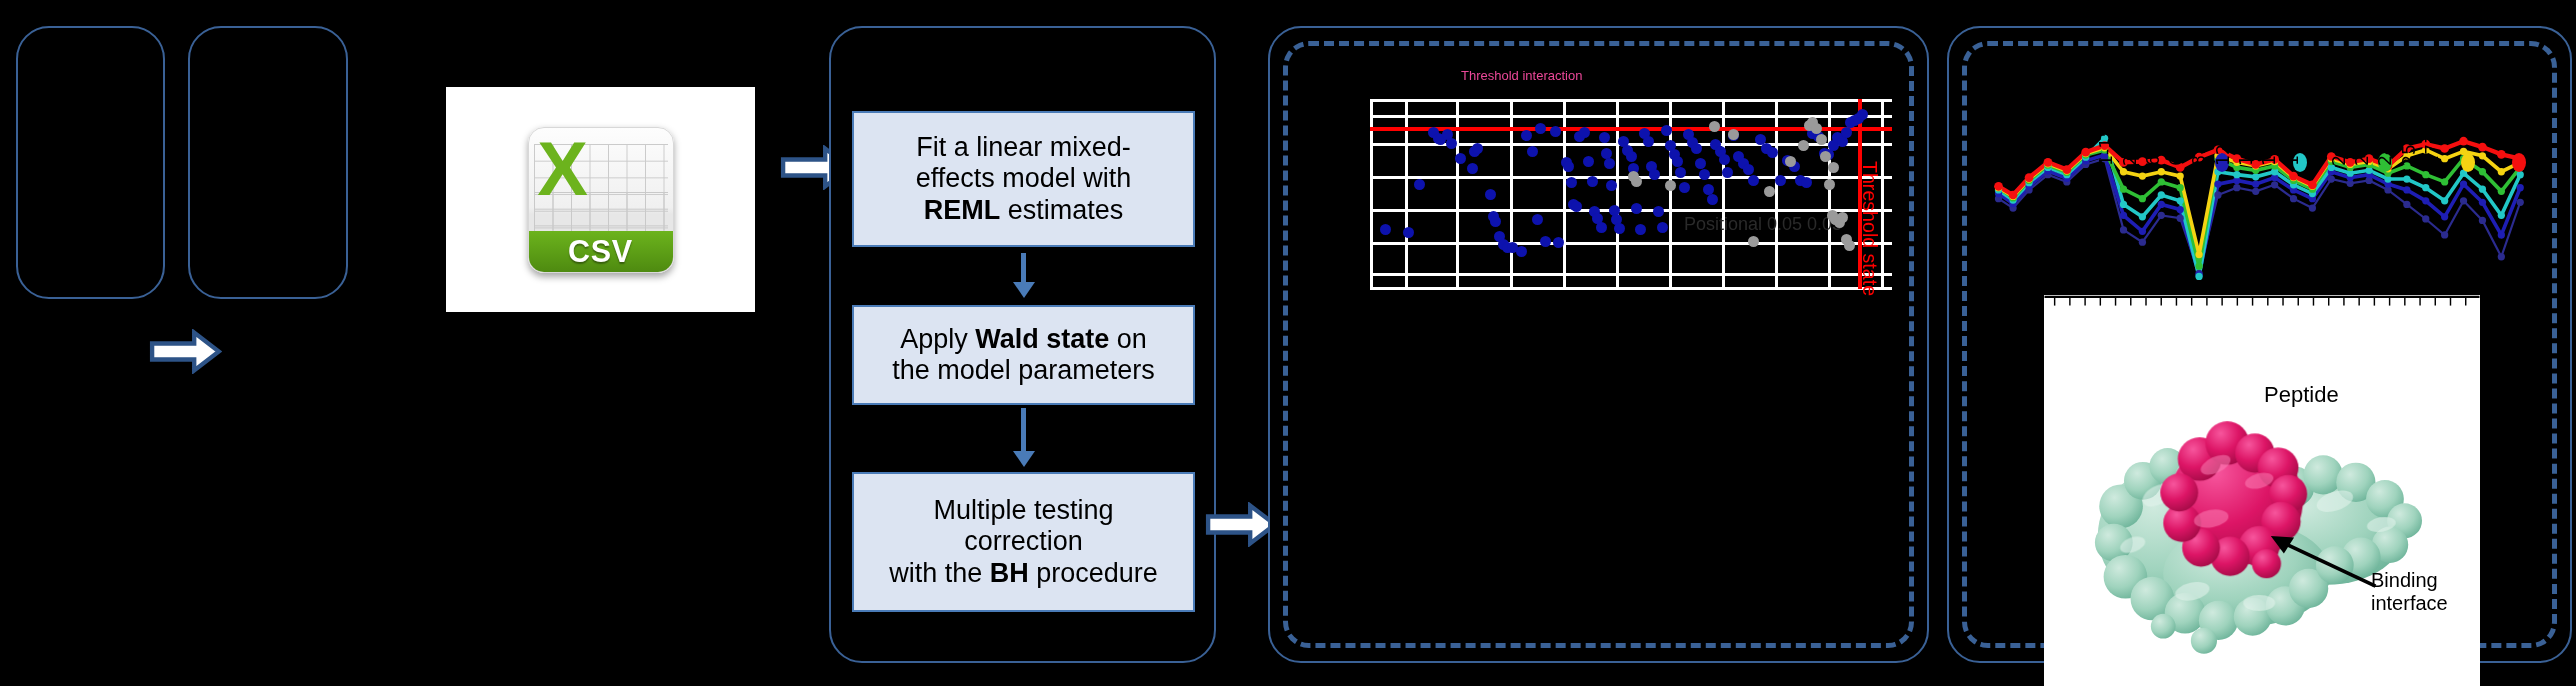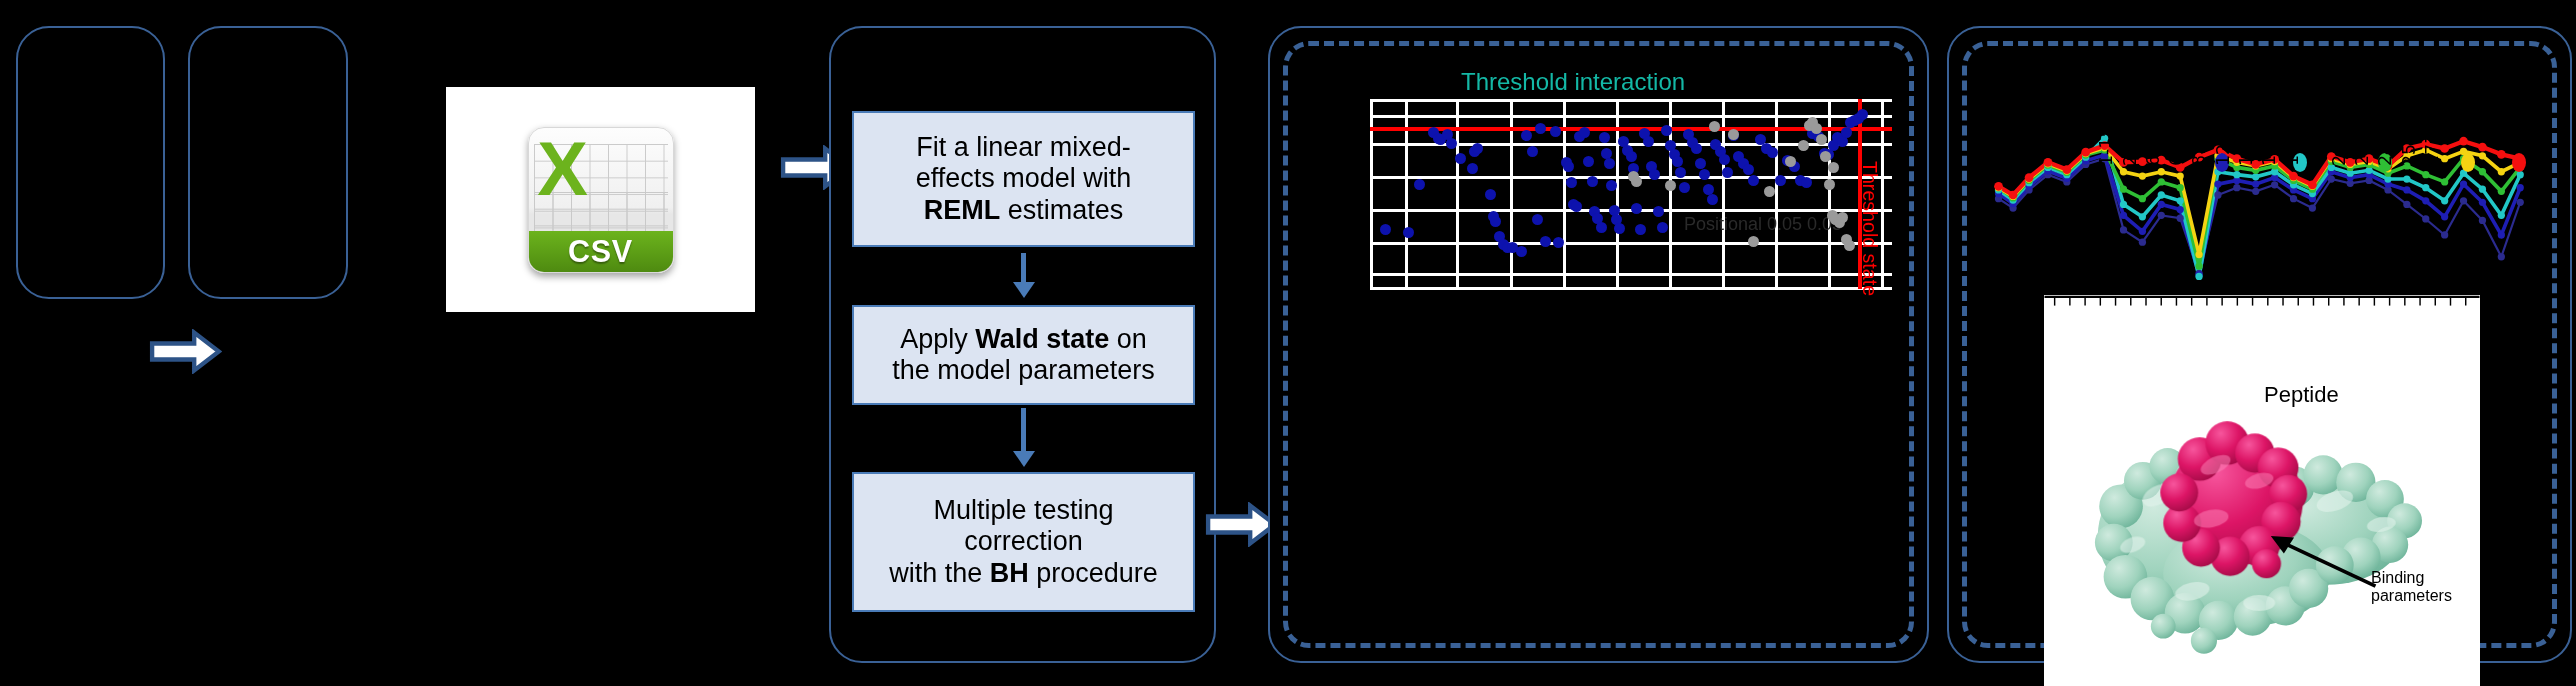--- a/index.html
+++ b/index.html
@@ -51,21 +51,21 @@
   .csv-x{position:absolute;left:8.7px;top:5.8px;font-size:76px;font-weight:bold;
          color:#6cb31d;line-height:.95;font-family:"Liberation Sans",sans-serif;}
   .csv-band{position:absolute;left:0;right:0;bottom:0;height:41px;
             background:linear-gradient(180deg,#6cb31d 0%,#5a9b15 60%,#4e8a10 100%);
             display:flex;align-items:center;justify-content:center;}
   .csv-band span{color:#fff;font-size:30.5px;font-weight:bold;letter-spacing:0.7px;
             text-shadow:0 1.5px 1.5px rgba(0,0,0,.35);}
 
   
   .scatter-wrap{position:absolute;}
-  .scatter-title{position:absolute;color:#14b8a6;font-size:24px;white-space:nowrap;}
+  .scatter-title{position:absolute;color:#ec4899;font-size:13px;white-space:nowrap;}
   .scatter-vlabel{position:absolute;color:#ff0000;font-size:19.6px;white-space:nowrap;
                   transform:rotate(90deg);transform-origin:left top;}
   .sc-plot{position:absolute;background:#000;}
   .sc-grid-v,.sc-grid-h{position:absolute;background:#ffffff;}
   .sc-grid-v{width:2.9px;top:0;bottom:0;}
   .sc-grid-h{height:2.9px;left:0;right:0;}
   .sc-red-h{position:absolute;height:3.6px;background:#ff0000;left:0;right:0;}
   .sc-red-v{position:absolute;width:3.6px;background:#ff0000;top:0;bottom:0;}
   .dot{position:absolute;width:11px;height:11px;border-radius:50%;}
   .dot.b{background:#0d12ad;}
@@ -74,21 +74,21 @@
 
   
   .whitecard{position:absolute;background:#fff;}
   .lineplot{position:absolute;}
   .legdot{position:absolute;width:14px;height:19px;border-radius:50%;}
   .pep-label{position:absolute;font-size:17.4px;color:#000;white-space:nowrap;
              transform:rotate(-90deg);transform-origin:left top;
              font-family:"DejaVu Sans",sans-serif;}
   .axis-caption{position:absolute;font-size:22px;color:#000;}
   .ytick{position:absolute;font-size:22px;color:#000;}
-  .prot-label{position:absolute;font-size:16px;color:#000;line-height:1.15;}
+  .prot-label{position:absolute;font-size:20px;color:#000;line-height:1.15;}
   .prot-svg{position:absolute;}
 </style>
 </head>
 <body>
 
 <div class="panel" style="left:16px;top:26px;width:149px;height:273px;"></div>
 
 <div class="blockarrow" style="left:149px;top:329px;width:73px;height:45px;">
   <svg width="73" height="45" viewBox="0 0 100 62">
     <polygon points="4,20 62,20 62,5 96,31 62,57 62,42 4,42" fill="#ffffff" stroke="#2d5387" stroke-width="6"></polygon>
@@ -635,15 +635,15 @@
   </g>
 
   <g>
     <line x1="412" y1="245" x2="278" y2="182" stroke="#000" stroke-width="5"></line>
     <polygon points="268,176 300,178 286,200" fill="#000"></polygon>
   </g>
 </svg>
 
 <div class="prot-label" style="left:2371px;top:569px;">
   <div>Binding</div>
-  <div>parameters</div>
+  <div>interface</div>
 </div>
 
 
 </body></html>

